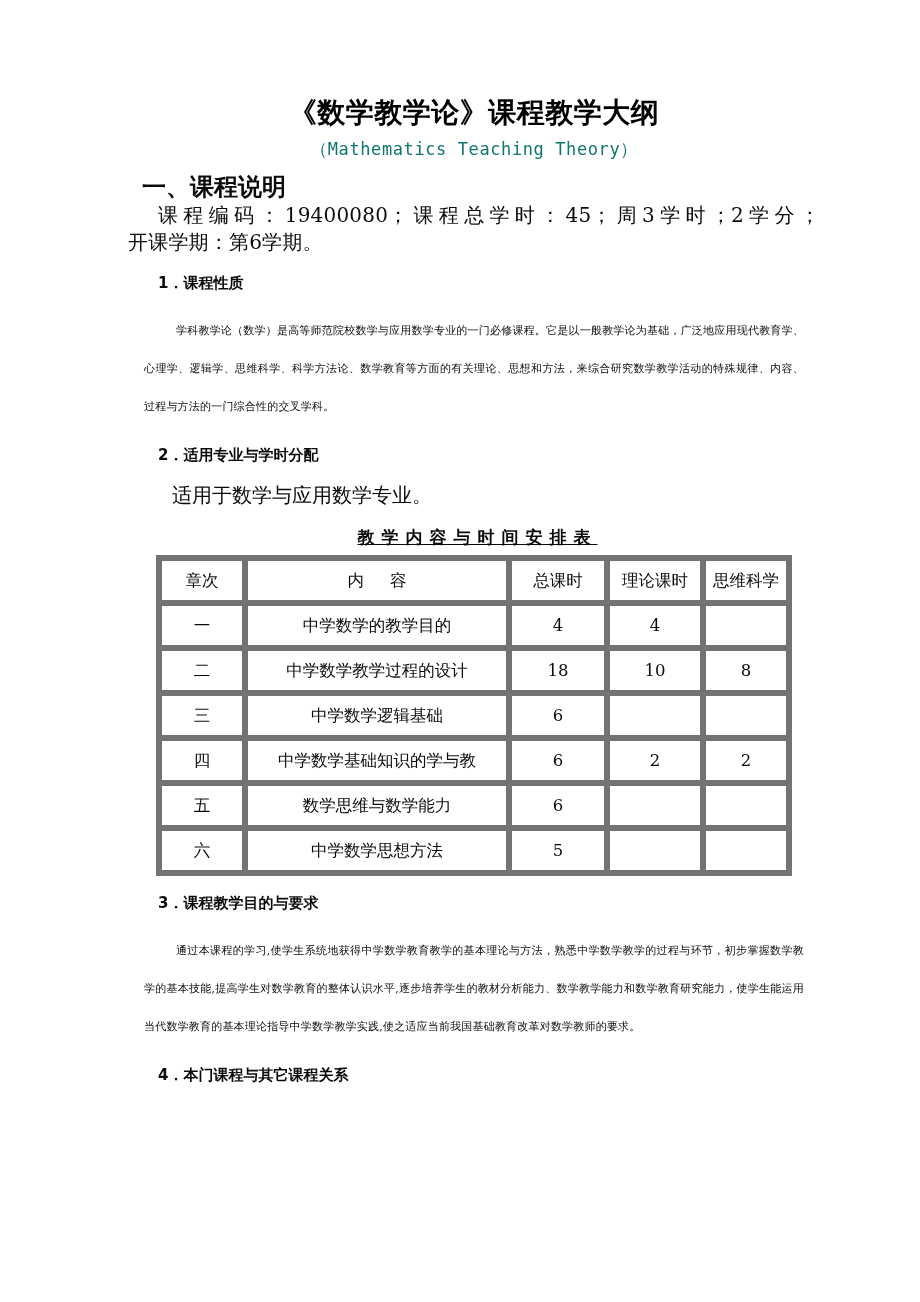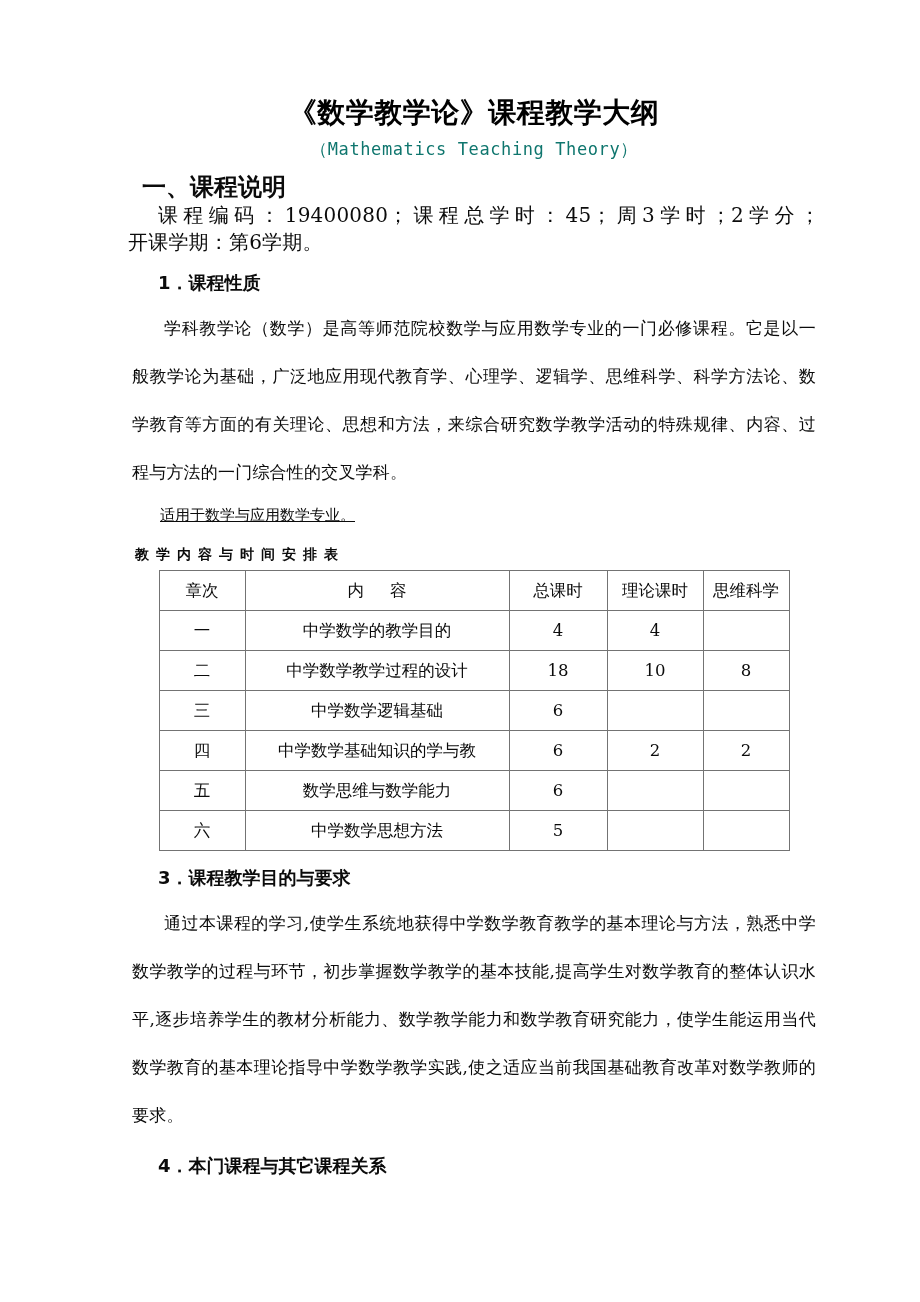--- a/index.html
+++ b/index.html
@@ -54,74 +54,75 @@
     font-family: "DejaVu Sans", "Liberation Sans", sans-serif;
     font-weight: bold;
     font-size: 24px;
     line-height: 26px;
     margin: 0 0 2px 0;
     padding-left: 14px;
   }
   .h-minor {
     font-family: "DejaVu Sans", "Liberation Sans", sans-serif;
     font-weight: bold;
-    font-size: 18px;
+    font-size: 15px;
     line-height: 26px;
     margin: 14px 0 8px 0;
     padding-left: 30px;
   }
 
   
   .p-tight {
     font-size: 20px;
     line-height: 27px;
     margin: 0;
     text-align: justify;
     text-align-last: left;
     text-indent: 30px;
     letter-spacing: 0.2px;
   }
   .p-loose {
-    font-size: 17px;
-    line-height: 48px;
-    margin: 4px;
+    font-size: 11px;
+    line-height: 38px;
+    margin: 16px;
     text-align: justify;
     text-align-last: left;
     text-indent: 32px;
     letter-spacing: 0.2px;
   }
   .p-plain {
-    font-size: 15px;
+    font-size: 20px;
     line-height: 30px;
-    margin: 0;
+    margin: 12px;
     text-indent: 32px;
-    text-decoration: underline;
   }
   .justify-stretch {
     text-align: justify;
     text-align-last: justify;
   }
 
   
   .table-caption {
-    font-family: "DejaVu Sans", "Liberation Sans", sans-serif;
-    font-weight: bold;
-    font-size: 14px;
+    text-align: center;
+    font-family: "DejaVu Sans", "Liberation Sans", sans-serif;
+    font-weight: bold;
+    font-size: 17px;
     letter-spacing: 7px;
     margin: 16px 0 6px 0;
     padding-left: 7px;
+    text-decoration: underline;
   }
   table.schedule {
     border-collapse: collapse;
     width: 630px;
     margin: 0 auto;
     table-layout: fixed;
   }
   table.schedule td {
-    border: 1px solid #737373;
+    border: 6px solid #737373;
     text-align: center;
     vertical-align: middle;
     font-size: 16.5px;
     height: 39px;
     padding: 0 2px;
   }
   .col-chap  { width: 86px; }
   .col-name  { width: 264px; }
   .col-total { width: 98px; }
   .col-theory{ width: 96px; }
@@ -144,20 +145,21 @@
     <h2 class="h-major">一、课程说明</h2>
 
     <p class="p-tight justify-stretch">课程编码：19400080；课程总学时：45；周3学时；2学分；</p>
 
     <p class="p-tight" style="text-indent:0">开课学期：第6学期。</p>
 
     <h3 class="h-minor">1．课程性质</h3>
 
     <p class="p-loose">学科教学论（数学）是高等师范院校数学与应用数学专业的一门必修课程。它是以一般教学论为基础，广泛地应用现代教育学、心理学、逻辑学、思维科学、科学方法论、数学教育等方面的有关理论、思想和方法，来综合研究数学教学活动的特殊规律、内容、过程与方法的一门综合性的交叉学科。</p>
 
+    <h3 class="h-minor">2．适用专业与学时分配</h3>
 
     <p class="p-plain">适用于数学与应用数学专业。</p>
 
     <div class="table-caption">教学内容与时间安排表</div>
 
     <table class="schedule">
       <colgroup>
         <col class="col-chap">
           <col class="col-name">
           <col class="col-total">

